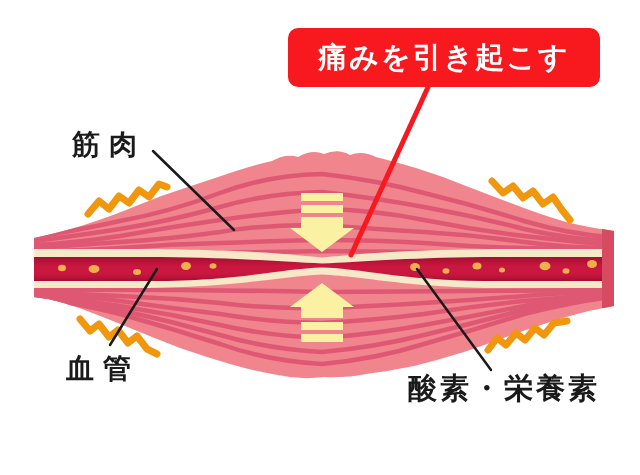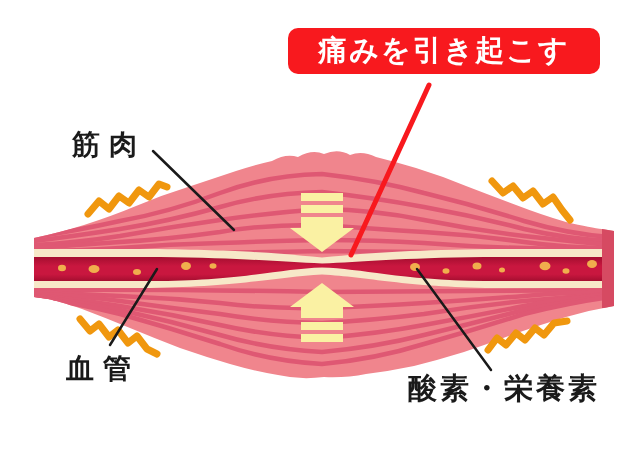--- a/index.html
+++ b/index.html
@@ -17,21 +17,21 @@
   .striation{fill:none;stroke:var(--muscle-striation);stroke-width:4.5;stroke-linecap:round;}
   .vessel-wall{fill:var(--vessel-wall-cream);}
   .end-cap{fill:var(--muscle-end-cap);}
   .dot{fill:var(--nutrient-dot);}
   .p-arrow{fill:var(--pressure-arrow);}
   .squiggle{fill:none;stroke:var(--stress-squiggle);stroke-width:7;stroke-linecap:round;stroke-linejoin:round;}
   .pointer{stroke:var(--label-text);stroke-width:2.5;stroke-linecap:round;}
   .callout-line{stroke:var(--banner-red);stroke-width:5;stroke-linecap:round;}
 
   .pain-banner{
-    position:absolute;left:288px;top:28px;width:312px;height:46px;
+    position:absolute;left:288px;top:28px;width:312px;height:59px;
     background:var(--banner-red);border-radius:10px;
     display:flex;align-items:center;justify-content:center;
     color:var(--banner-text);font-size:29px;font-weight:bold;letter-spacing:2px;
     white-space:nowrap;
   }
   .diagram-label{
     position:absolute;color:var(--label-text);
     font-size:28px;font-weight:600;white-space:nowrap;line-height:1;
   }
   .label-muscle{left:72px;top:131px;letter-spacing:9px;}

